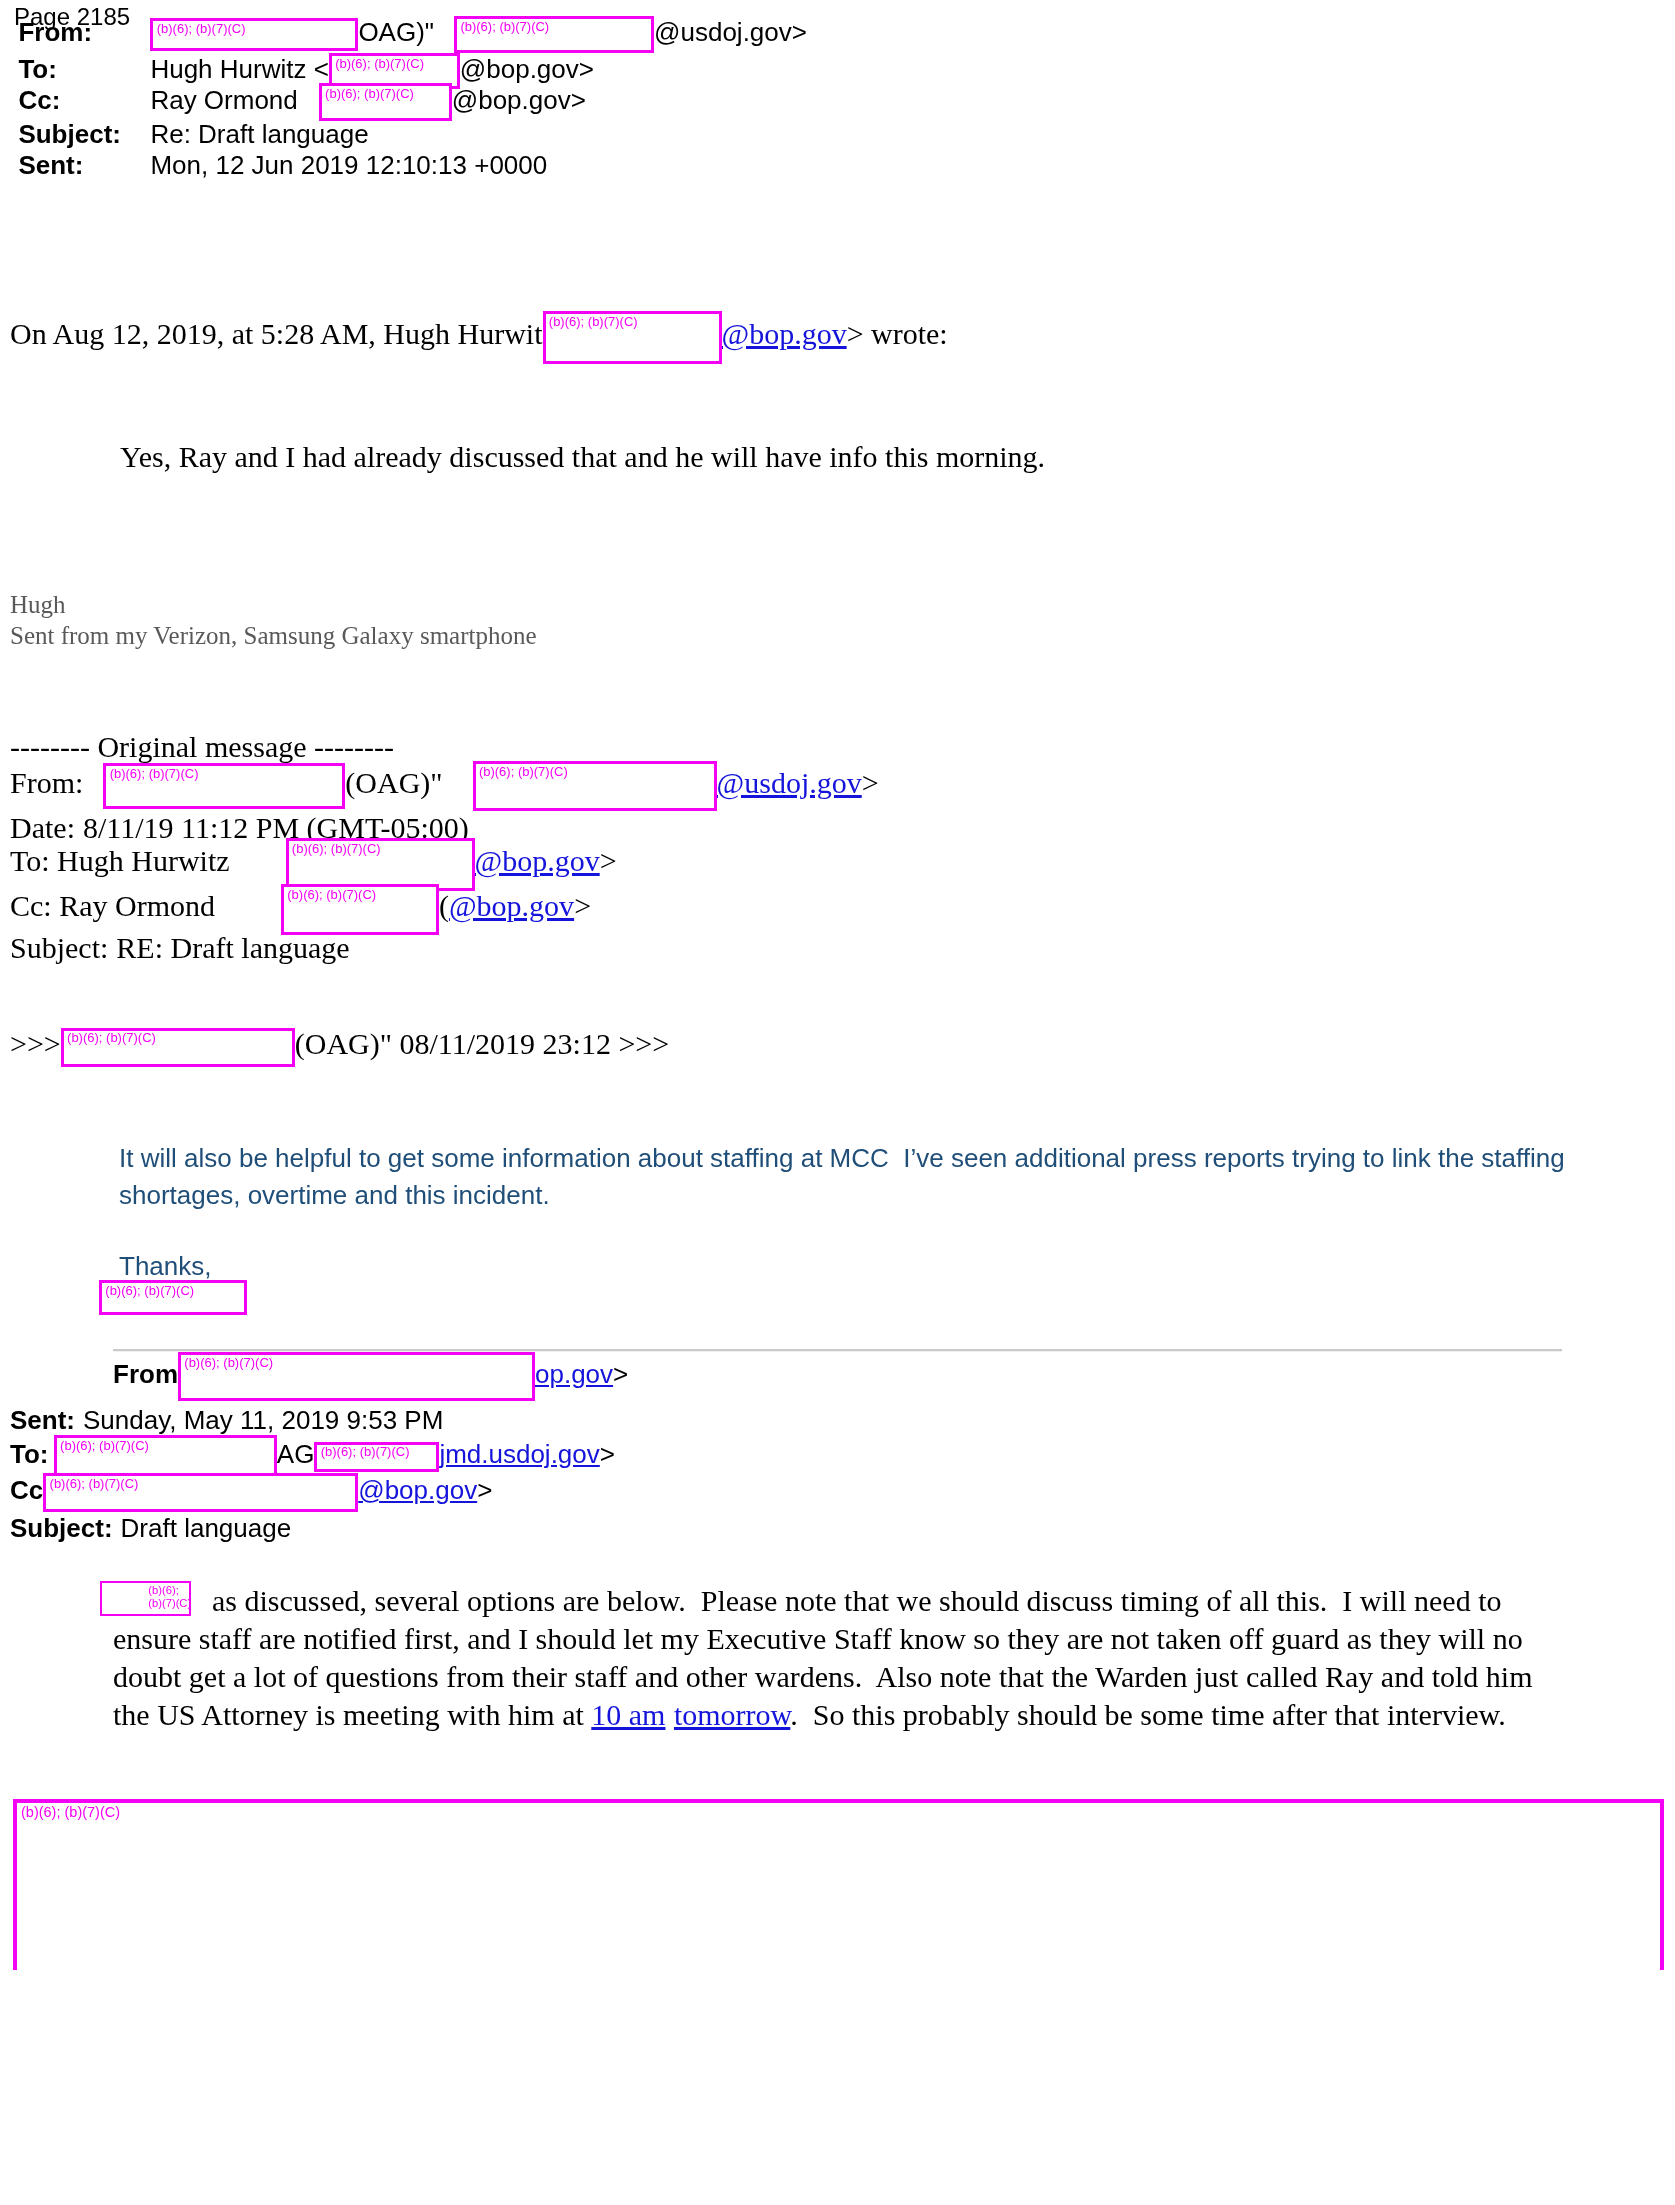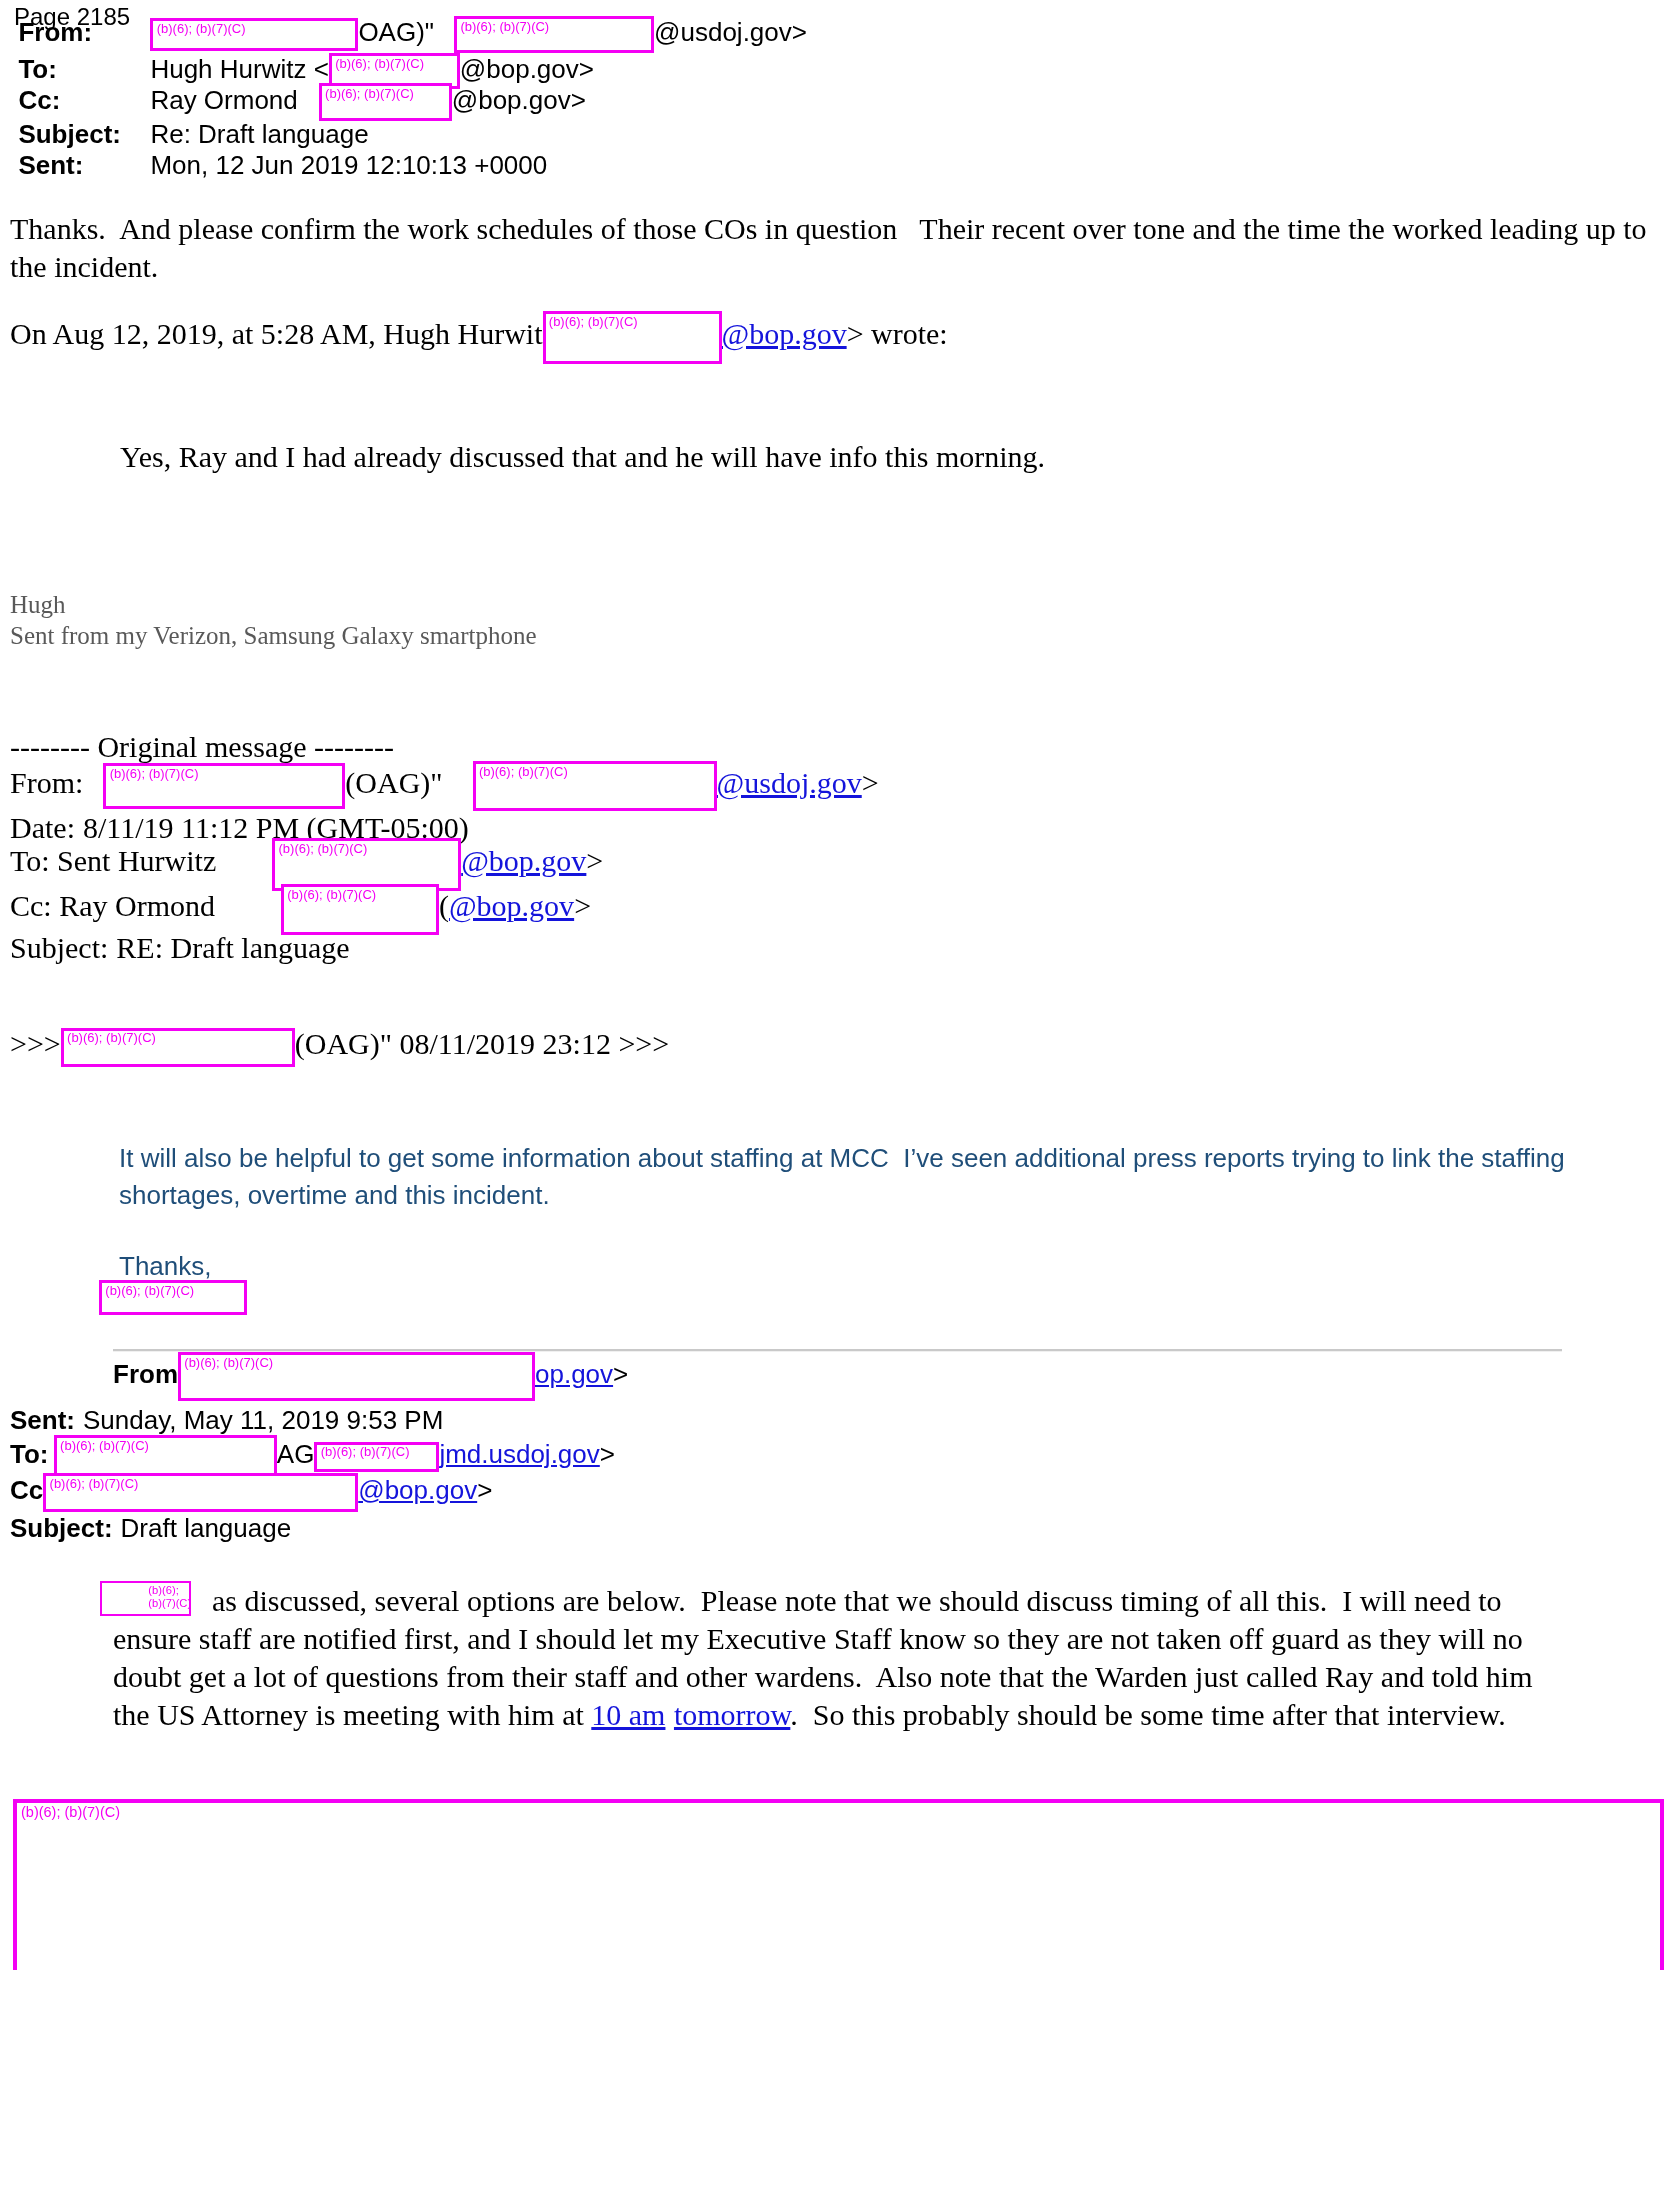--- a/index.html
+++ b/index.html
@@ -51,36 +51,35 @@
   <div class="ln sans40" style="left:18.4px;top:16px;"><span class="labcol">From:</span><span class="redact" style="width:208px;height:33px;"><span class="rl">(b)(6); (b)(7)(C)</span></span><span>OAG)"</span><span class="redact" style="width:200px;height:37px;margin-left:20px;"><span class="rl">(b)(6); (b)(7)(C)</span></span><span>@usdoj.gov&gt;</span></div>
 
   <div class="ln sans40" style="left:18.4px;top:53px;"><span class="labcol">To:</span><span>Hugh Hurwitz &lt;</span><span class="redact" style="width:131px;height:36px;"><span class="rl">(b)(6); (b)(7)(C)</span></span><span>@bop.gov&gt;</span></div>
 
   <div class="ln sans40" style="left:18.4px;top:83px;"><span class="labcol">Cc:</span><span>Ray Ormond</span><span class="redact" style="width:133px;height:38px;margin-left:21px;"><span class="rl">(b)(6); (b)(7)(C)</span></span><span>@bop.gov&gt;</span></div>
 
   <div class="ln sans40" style="left:18.4px;top:120px;"><span class="labcol">Subject:</span><span>Re: Draft language</span></div>
 
   <div class="ln sans40" style="left:18.4px;top:151px;"><span class="labcol">Sent:</span><span>Mon, 12 Jun 2019 12:10:13 +0000</span></div>
 
-  <div class="para serif46" style="left:10px;top:210px;width:1655px;">Thanks.  And please confirm the work schedules of those COs in question   Their recent over tone and the time the worked leading up to the incident.</div>
 
   <div class="ln serif46" style="left:10px;top:311px;"><span>On Aug 12, 2019, at 5:28 AM, Hugh Hurwit</span><span class="redact" style="width:179px;height:53px;"><span class="rl">(b)(6); (b)(7)(C)</span></span><a class="lk">@bop.gov</a><span>&gt; wrote:</span></div>
 
   <div class="ln serif46" style="left:120px;top:438px;">Yes, Ray and I had already discussed that and he will have info this morning.</div>
 
   <div class="ln sig" style="left:10px;top:589px;">Hugh</div>
   <div class="ln sig" style="left:10px;top:620px;">Sent from my Verizon, Samsung Galaxy smartphone</div>
 
   <div class="ln serif46" style="left:10px;top:728px;">-------- Original message --------</div>
 
   <div class="ln serif46" style="left:10px;top:761px;"><span>From:</span><span class="redact" style="width:242px;height:46px;margin-left:20px;"><span class="rl">(b)(6); (b)(7)(C)</span></span><span>(OAG)"</span><span class="redact" style="width:244px;height:50px;margin-left:30px;"><span class="rl">(b)(6); (b)(7)(C)</span></span><a class="lk">@usdoj.gov</a><span>&gt;</span></div>
 
   <div class="ln serif46" style="left:10px;top:809px;"><span>Date:</span><span class="ml12">8/11/19 11:12 PM (GMT-05:00)</span></div>
 
-  <div class="ln serif46" style="left:10px;top:838px;"><span>To: Sent Hurwitz</span><span class="redact" style="width:189px;height:53px;margin-left:56px;"><span class="rl">(b)(6); (b)(7)(C)</span></span><a class="lk">@bop.gov</a><span>&gt;</span></div>
+  <div class="ln serif46" style="left:10px;top:838px;"><span>To: Hugh Hurwitz</span><span class="redact" style="width:189px;height:53px;margin-left:56px;"><span class="rl">(b)(6); (b)(7)(C)</span></span><a class="lk">@bop.gov</a><span>&gt;</span></div>
 
   <div class="ln serif46" style="left:10px;top:884px;"><span>Cc: Ray Ormond</span><span class="redact" style="width:158px;height:51px;margin-left:66px;"><span class="rl">(b)(6); (b)(7)(C)</span></span><span>(</span><a class="lk">@bop.gov</a><span>&gt;</span></div>
 
   <div class="ln serif46" style="left:10px;top:929px;"><span>Subject:</span><span class="ml12">RE: Draft language</span></div>
 
   <div class="ln serif46" style="left:10px;top:1025px;"><span>&gt;&gt;&gt;</span><span class="redact" style="width:234px;height:39px;"><span class="rl">(b)(6); (b)(7)(C)</span></span><span>(OAG)" 08/11/2019 23:12 &gt;&gt;&gt;</span></div>
 
 
   <div class="para blue" style="left:119px;top:1140px;width:1485px;line-height:37px;">It will also be helpful to get some information about staffing at MCC  I’ve seen additional press reports trying to link the staffing shortages, overtime and this incident.</div>
 

